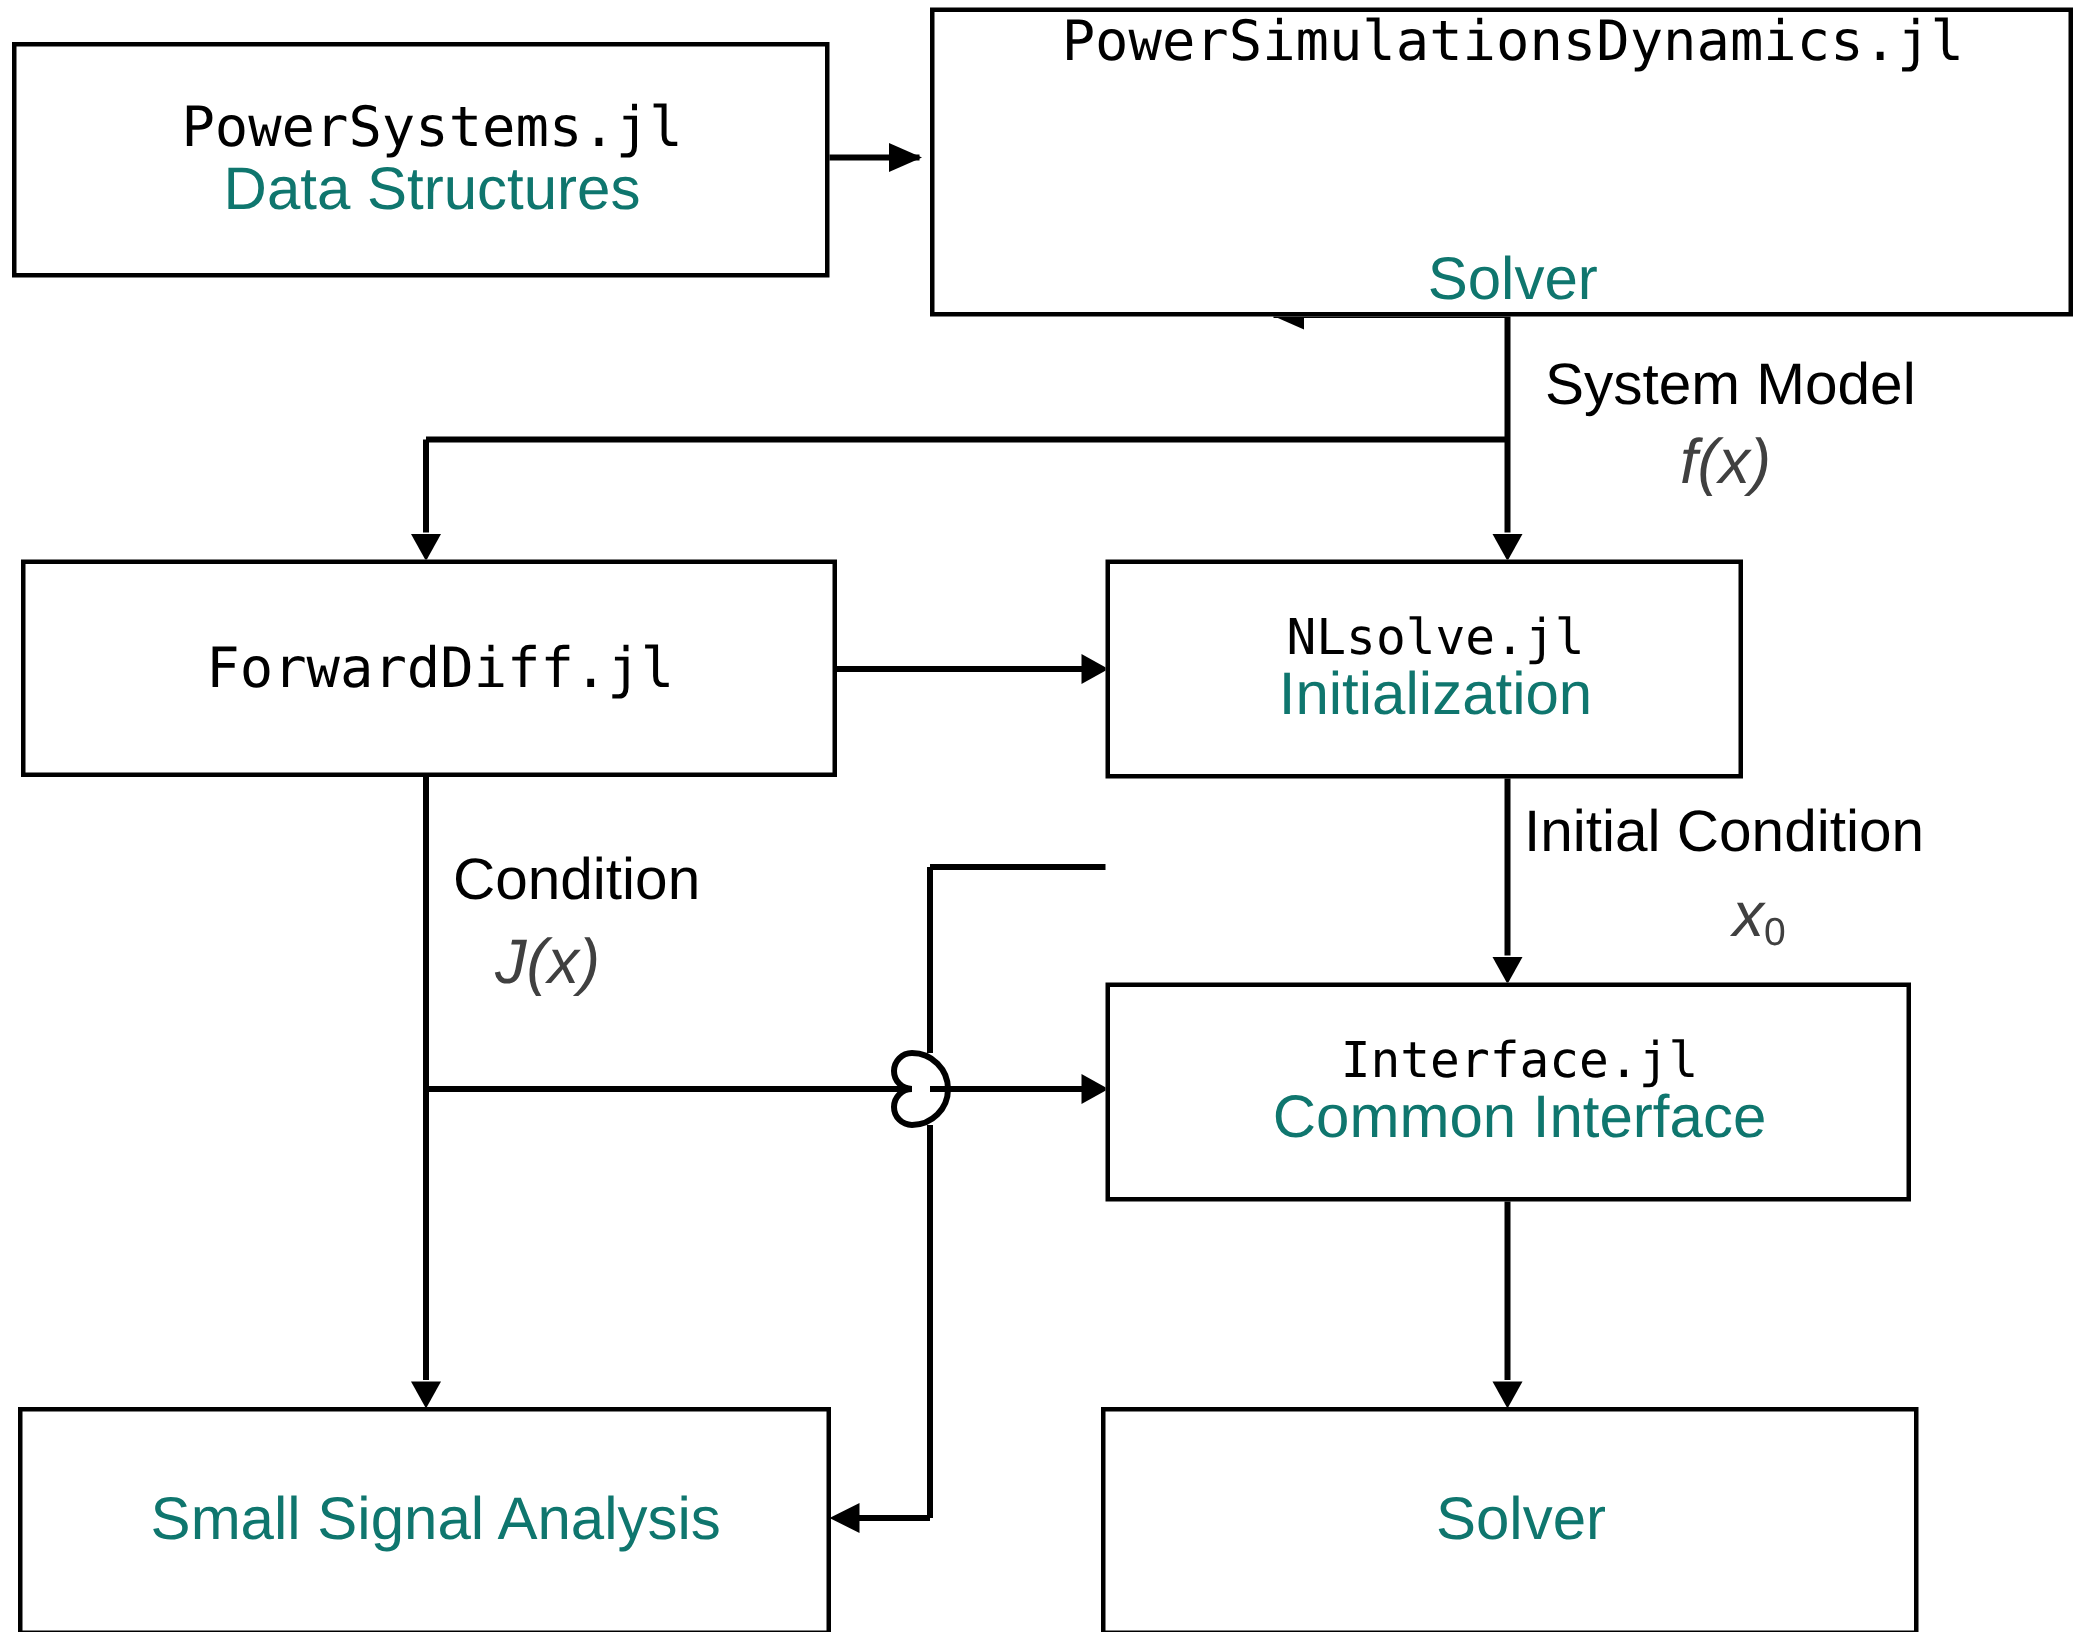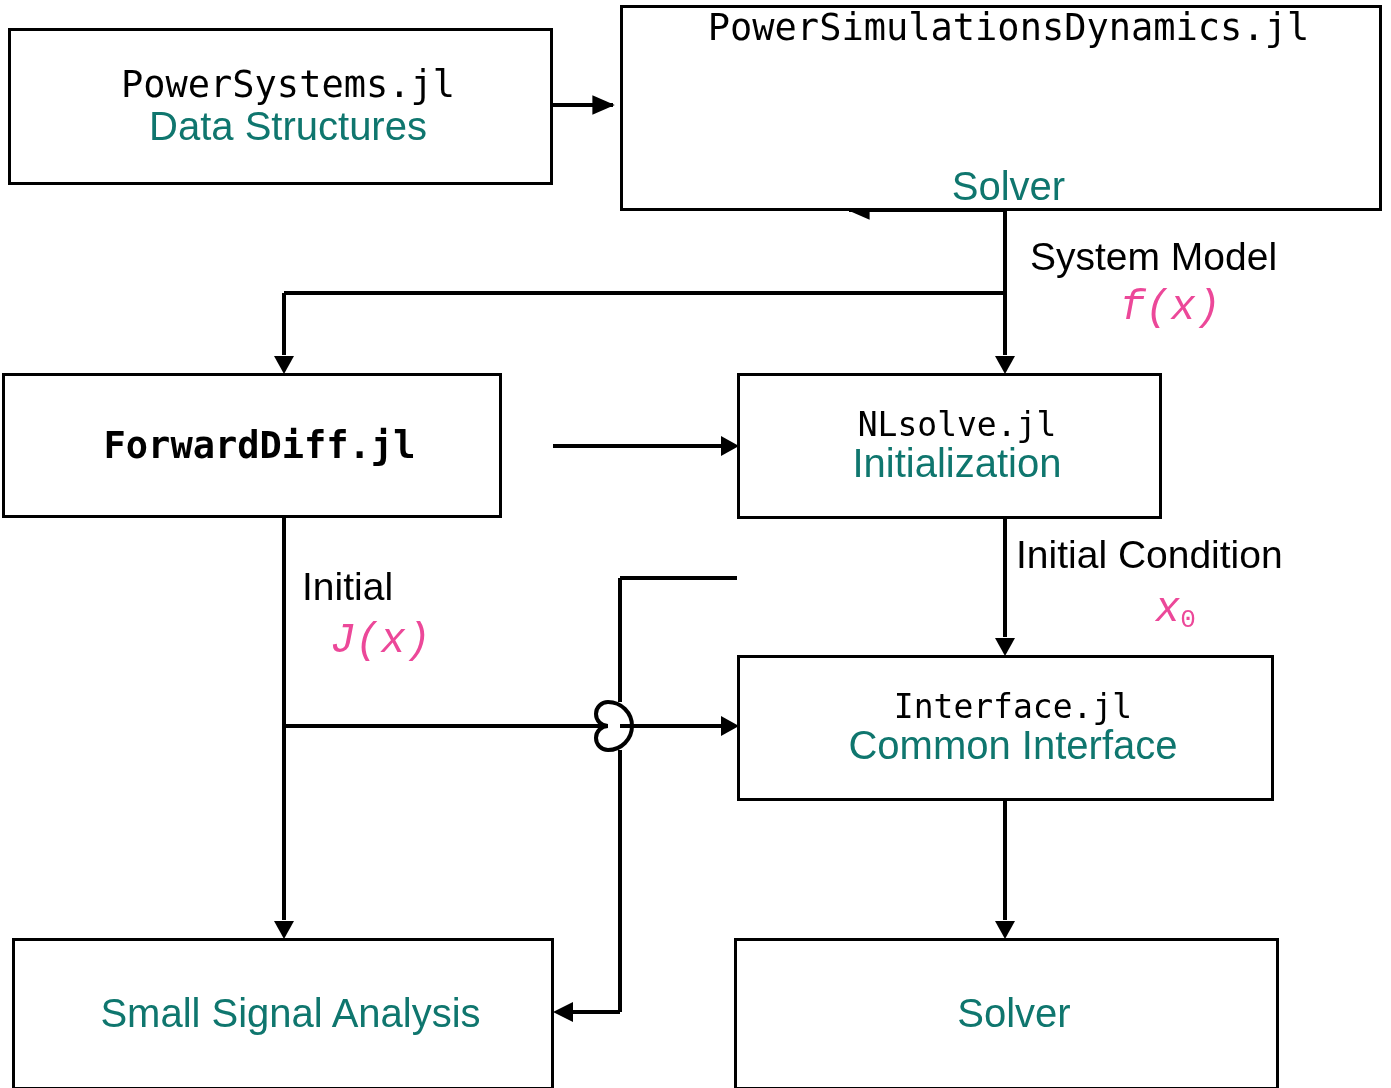--- a/index.html
+++ b/index.html
@@ -53,24 +53,24 @@
   .edge-label {
     position: absolute;
     font-family: "Liberation Sans", sans-serif;
     font-size: 39px;
     color: #000000;
     white-space: nowrap;
     text-align: right;
   }
   .edge-math {
     position: absolute;
-    font-family: Liberation Mono, monospace;
+    font-family: Liberation Sans, sans-serif;
     font-style: italic;
     font-size: 42px;
-    color: #ec4899;
+    color: #404040;
     white-space: nowrap;
     text-align: center;
   }
   .edge-math sub {
     font-size: 0.62em;
     font-style: normal;
     vertical-align: baseline;
     position: relative;
     top: 0.22em;
   }
@@ -142,21 +142,21 @@
   <div class="node-box" style="left:8px; top:28px; width:545px; height:157px;">
     <div class="mono-title">PowerSystems.jl</div>
     <div class="sans-sub">Data Structures</div>
   </div>
 
   <div class="node-box" style="left:620px; top:5px; width:762px; height:206px;justify-content:space-between;">
     <div class="mono-title">PowerSimulationsDynamics.jl</div>
     <div class="sans-sub">Solver</div>
   </div>
 
-  <div class="node-box" style="left:2px; top:373px; width:500px; height:145px;font-weight:bold;">
+  <div class="node-box" style="left:14px; top:373px; width:544px; height:145px;">
     <div class="mono-title">ForwardDiff.jl</div>
   </div>
 
   <div class="node-box" style="left:737px; top:373px; width:425px; height:146px;">
     <div class="mono-title small">NLsolve.jl</div>
     <div class="sans-sub">Initialization</div>
   </div>
 
   <div class="node-box" style="left:737px; top:655px; width:537px; height:146px;">
     <div class="mono-title small">Interface.jl</div>
@@ -172,16 +172,16 @@
   </div>
 
   <div class="edge-label" style="left:1030px; top:235px;">System Model</div>
   <div class="edge-math" style="left:1120px; top:284px;">f(x)</div>
 
   <div class="edge-label" style="left:1016px; top:533px;">Initial Condition</div>
   <div class="edge-math" style="left:1155px; top:586px;">
     <span>x</span><sub>0</sub>
   </div>
 
-  <div class="edge-label" style="left:302px; top:565px;">Initial</div>
+  <div class="edge-label" style="left:302px; top:565px;">Condition</div>
   <div class="edge-math" style="left:330px; top:617px;">J(x)</div>
 
 </div>
 
 </body></html>

